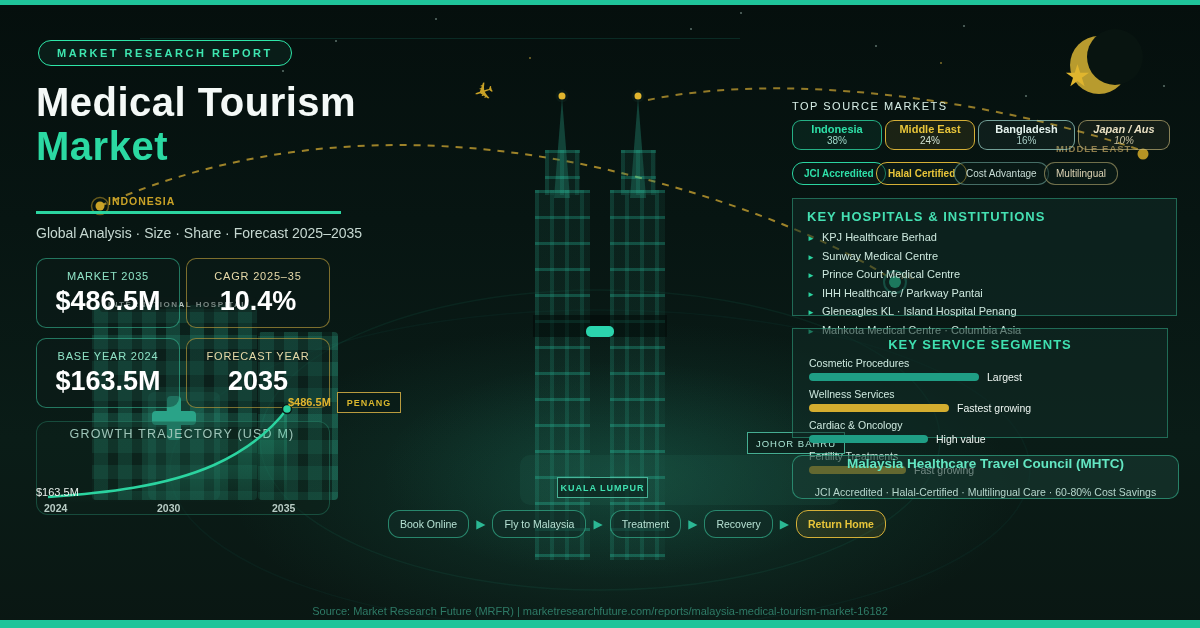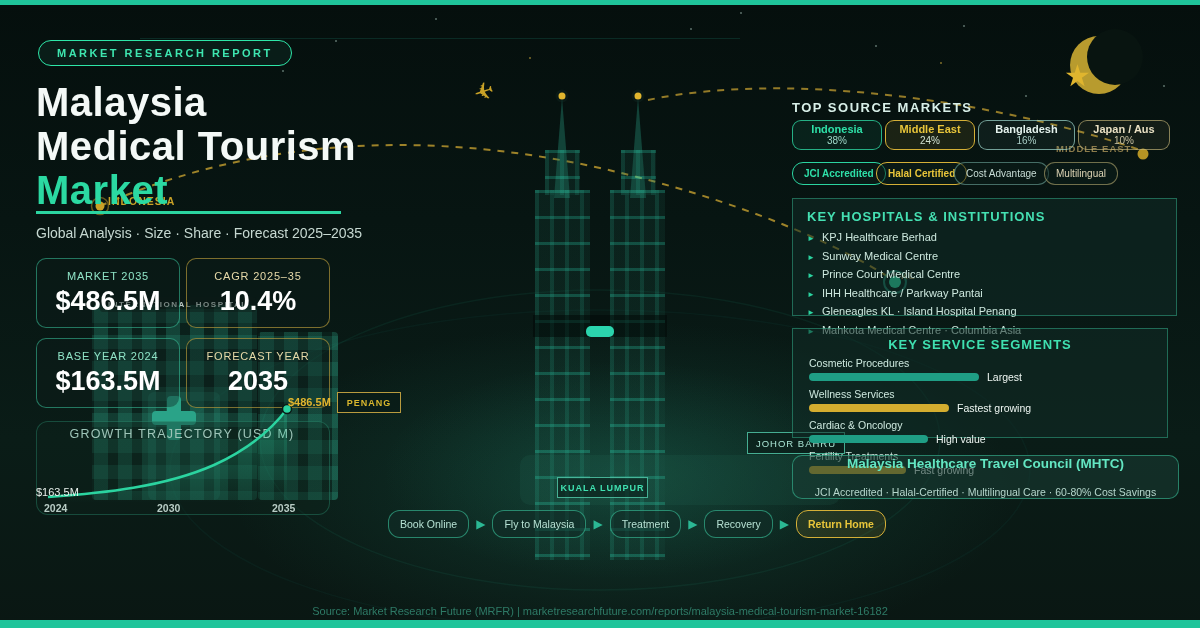--- a/index.html
+++ b/index.html
@@ -67,31 +67,31 @@
   .pill.goldline{border:1.5px solid #b99b3e;color:#d9b72e;}
   .pill.tealline{border:1.5px solid rgba(90,220,185,0.75);color:#a9e4d4;}
   .hosp-tag{left:100px;top:297px;z-index:2;font-size:8px;font-weight:700;letter-spacing:1.5px;
     color:#b9c6c1;background:rgba(10,25,20,0.45);padding:3px 8px;border-radius:3px;}
   .plane{left:474px;top:78px;z-index:2;font-size:24px;color:#c9a227;transform:scaleX(-1) rotate(18deg);}
   
   .moon-outer{left:1070px;top:36px;width:58px;height:58px;border-radius:50%;background:#b89b2e;z-index:2;}
   .moon-inner{left:1087px;top:29px;width:56px;height:56px;border-radius:50%;background:#081410;z-index:2;}
   .moon-star{left:1064px;top:58px;z-index:3;font-size:30px;color:#e0b52e;}
   
-  .r-title{left:792px;top:100px;z-index:3;font-size:13px;font-weight:700;letter-spacing:1.5px;color:#d8efe8;}
+  .r-title{left:792px;top:100px;z-index:3;font-size:11px;font-weight:400;letter-spacing:1.5px;color:#d8efe8;}
   .chip{z-index:3;height:28px;border-radius:9px;display:flex;flex-direction:column;align-items:center;justify-content:center;line-height:12px;}
   .chip .nm{font-size:11px;font-weight:700;}
   .chip .sh{font-size:10px;}
   .chip.c-teal{border:1.5px solid rgba(45,212,160,0.8);background:rgba(43,212,160,0.08);}
   .chip.c-teal .nm{color:#2ee0a8;} .chip.c-teal .sh{color:#9fd8c8;}
   .chip.c-gold{border:1.5px solid #d4af37;background:rgba(212,175,55,0.10);}
   .chip.c-gold .nm{color:#e8c53a;} .chip.c-gold .sh{color:#cfe0d0;}
   .chip.c-lite{border:1.5px solid rgba(159,216,207,0.7);background:rgba(159,216,207,0.06);}
   .chip.c-lite .nm{color:#e4f2ed;} .chip.c-lite .sh{color:#a9ccc4;}
-  .chip.c-tan{border:1.5px solid rgba(201,185,122,0.65);background:rgba(201,185,122,0.07);}
+  .chip.c-tan{border:1.5px solid rgba(201,185,122,0.65);background:rgba(201,185,122,0.07);font-style:italic;}
   .chip.c-tan .nm{color:#e8dfc2;} .chip.c-tan .sh{color:#c8c0a0;}
   .tagchip{z-index:3;height:21px;border-radius:11px;display:flex;align-items:center;padding:0 11px;font-size:10px;background:rgba(12,30,26,0.5);}
   .tagchip.t-teal{border:1.5px solid #2bd4a0;color:#2ee0a8;font-weight:700;}
   .tagchip.t-gold{border:1.5px solid #d4af37;color:#e8c53a;font-weight:700;}
   .tagchip.t-lite{border:1.5px solid rgba(120,180,170,0.55);color:#c8ddd6;}
   .tagchip.t-tan{border:1.5px solid rgba(201,185,122,0.55);color:#ded5b5;}
   .panel{z-index:3;border-radius:0;border:1px solid rgba(62,214,170,0.4);background:rgba(16,44,38,0.55);}
   .panel-title{font-size:13px;font-weight:700;letter-spacing:1px;color:#45e0b2;}
   .hosp-item{display:flex;align-items:baseline;gap:7px;font-size:11px;color:#cde8de;line-height:16.5px;}
   .hosp-item .mk{color:#2bd4a0;font-size:8px;}
@@ -170,21 +170,20 @@
   <span class="abs maplabel lbl-mideast">MIDDLE EAST</span>
   <span class="abs maplabel lbl-kl-sm">KL</span>
   <div class="abs pill goldline" style="left:337px;top:392px;width:62px;height:19px;font-size:9px;">PENANG</div>
   <div class="abs pill tealline" style="left:557px;top:477px;width:89px;height:19px;font-size:9px;color:#3fe0b0;">KUALA LUMPUR</div>
   <div class="abs pill tealline" style="left:747px;top:432px;width:96px;height:20px;font-size:9.5px;font-weight:400;">JOHOR BAHRU</div>
   <span class="abs hosp-tag">INTERNATIONAL HOSPITAL</span>
 
   <div class="abs bar-top"></div>
   <div class="abs badge">MARKET RESEARCH REPORT</div>
   <div class="abs title">
-    <div>Malaysia</div>
     <div>Medical Tourism</div>
     <div class="teal">Market</div>
   </div>
   <div class="abs underline"></div>
   <div class="abs subtitle">Global Analysis · Size · Share · Forecast 2025–2035</div>
 
   <div class="abs card teal" style="left:36px;top:258px;width:142px;height:68px;">
     <span class="lbl">MARKET 2035</span>
     <span class="val">$486.5M</span>
   </div>

